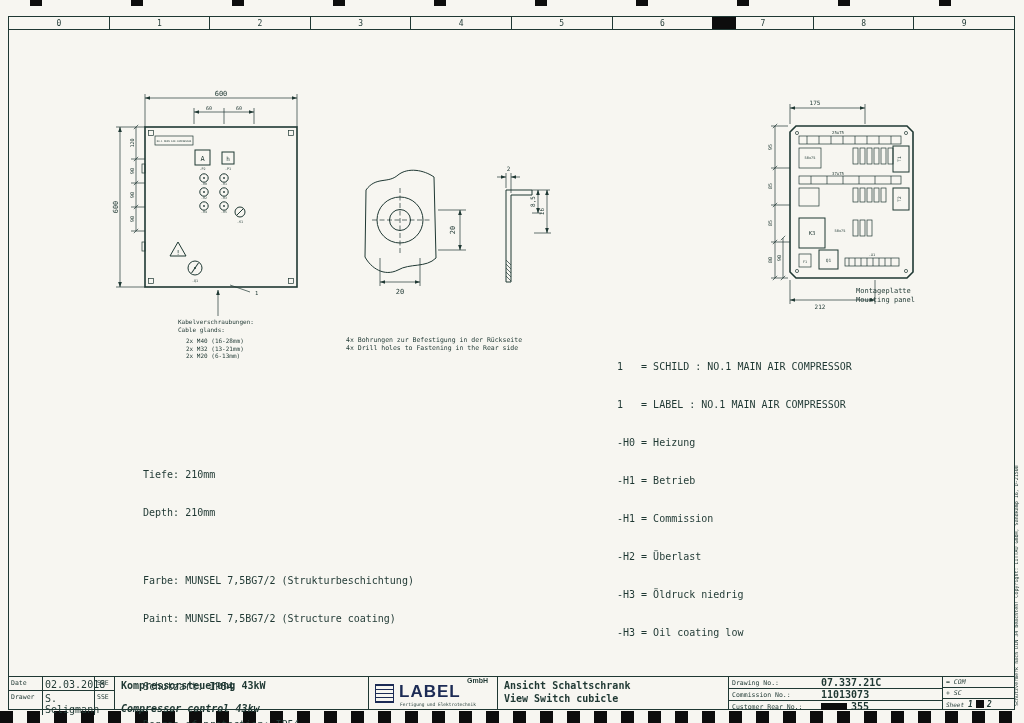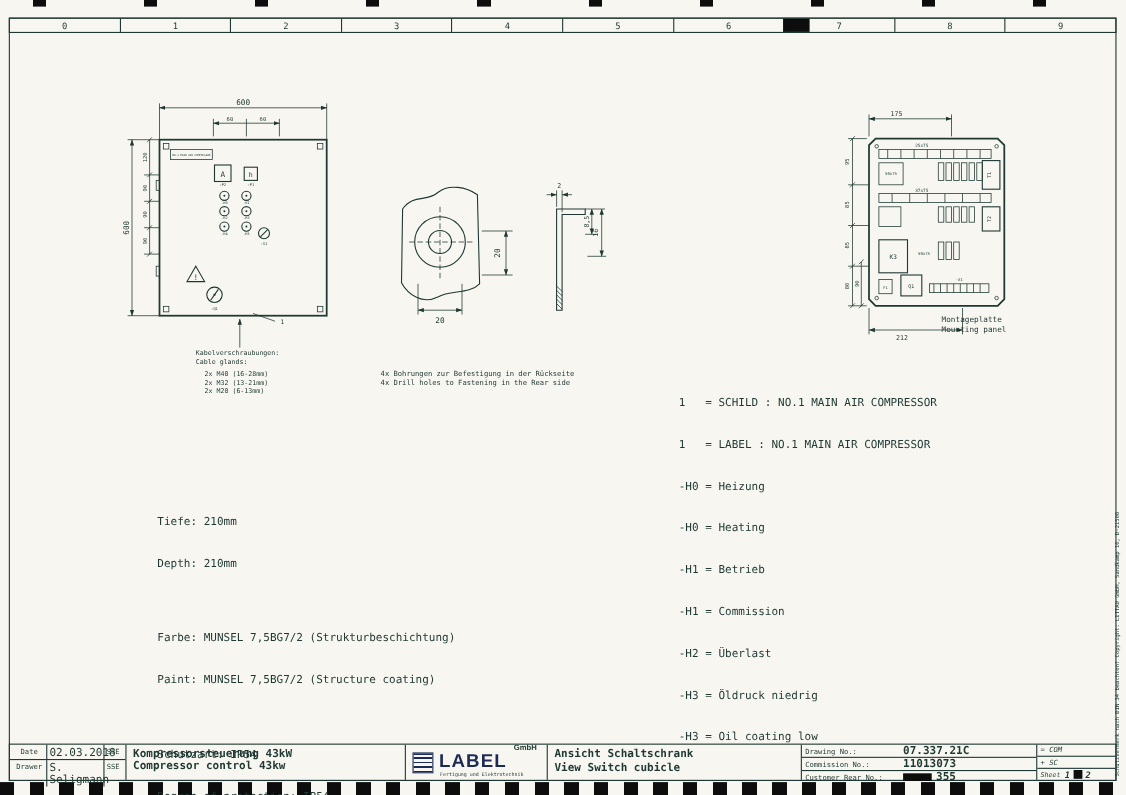--- a/index.html
+++ b/index.html
@@ -41,26 +41,26 @@
   .edge-note{left:1012.5px;top:706px;transform:rotate(-90deg);transform-origin:0 0;
     font-size:5px;white-space:nowrap;width:670px;color:var(--ink);}
 
   
   .titleblock{left:8px;top:676px;width:1007px;height:34px;border:1.6px solid var(--ink);display:flex;}
   .tb-col{border-right:1px solid var(--ink);height:100%;position:relative;}
   .tb-col:last-child{border-right:none;}
   .tb-c1{width:106px;display:flex;flex-direction:column;}
   .tb-c1 .row{flex:1;display:flex;border-bottom:1px solid var(--ink);}
   .tb-c1 .row:last-child{border-bottom:none;}
-  .tb-c1 .lab{width:34px;font-size:6.5px;padding:2px 0 0 2px;border-right:1px solid var(--ink);text-align:center;}
+  .tb-c1 .lab{width:34px;font-size:6.5px;padding:2px 0 0 2px;border-right:1px solid var(--ink);}
   .tb-c1 .val{width:52px;font-size:10px;padding:2px 0 0 2px;border-right:1px solid var(--ink);}
   .tb-c1 .ini{flex:1;font-size:6.5px;padding:2px 0 0 2px;}
   .tb-c2{width:254px;padding:3px 6px;}
   .tb-c2 .t1{font-size:10px;font-weight:bold;}
-  .tb-c2 .t2{font-size:10px;font-weight:bold;margin-top:0;}
+  .tb-c2 .t2{font-size:10px;font-weight:bold;margin-top:12px;font-style:italic;}
   .tb-c3{width:129px;}
   .logo-icon{position:absolute;left:6px;top:7px;width:19px;height:19px;border:1.5px solid var(--logo);
     background:repeating-linear-gradient(0deg,var(--logo) 0 1.5px,transparent 1.5px 4px);}
   .logo-name{position:absolute;left:30px;top:5px;font-family:"Liberation Sans",sans-serif;font-weight:bold;
     font-size:17px;letter-spacing:1px;color:var(--logo);}
   .logo-suffix{position:absolute;left:98px;top:0px;font-family:"Liberation Sans",sans-serif;font-weight:bold;
     font-size:7px;color:var(--ink);}
   .logo-tagline{position:absolute;left:31px;top:25px;font-size:4.5px;color:var(--ink);}
   .tb-c4{width:231px;padding:3px 6px;}
   .tb-c4 .t1{font-size:10px;font-weight:bold;}
@@ -428,21 +428,20 @@
     <div>Degree of protection: IP54</div>
     
     
     
   </div>
 
   <div class="abs legend">
     <div>1   = SCHILD : NO.1 MAIN AIR COMPRESSOR</div>
     <div>1   = LABEL : NO.1 MAIN AIR COMPRESSOR</div>
     <div>-H0 = Heizung</div>
-    <div>-H0 = Heating</div>
     <div>-H1 = Betrieb</div>
     <div>-H1 = Commission</div>
     <div>-H2 = Überlast</div>
     <div>-H3 = Öldruck niedrig</div>
     <div>-H3 = Oil coating low</div>
     
     
     
     
     

